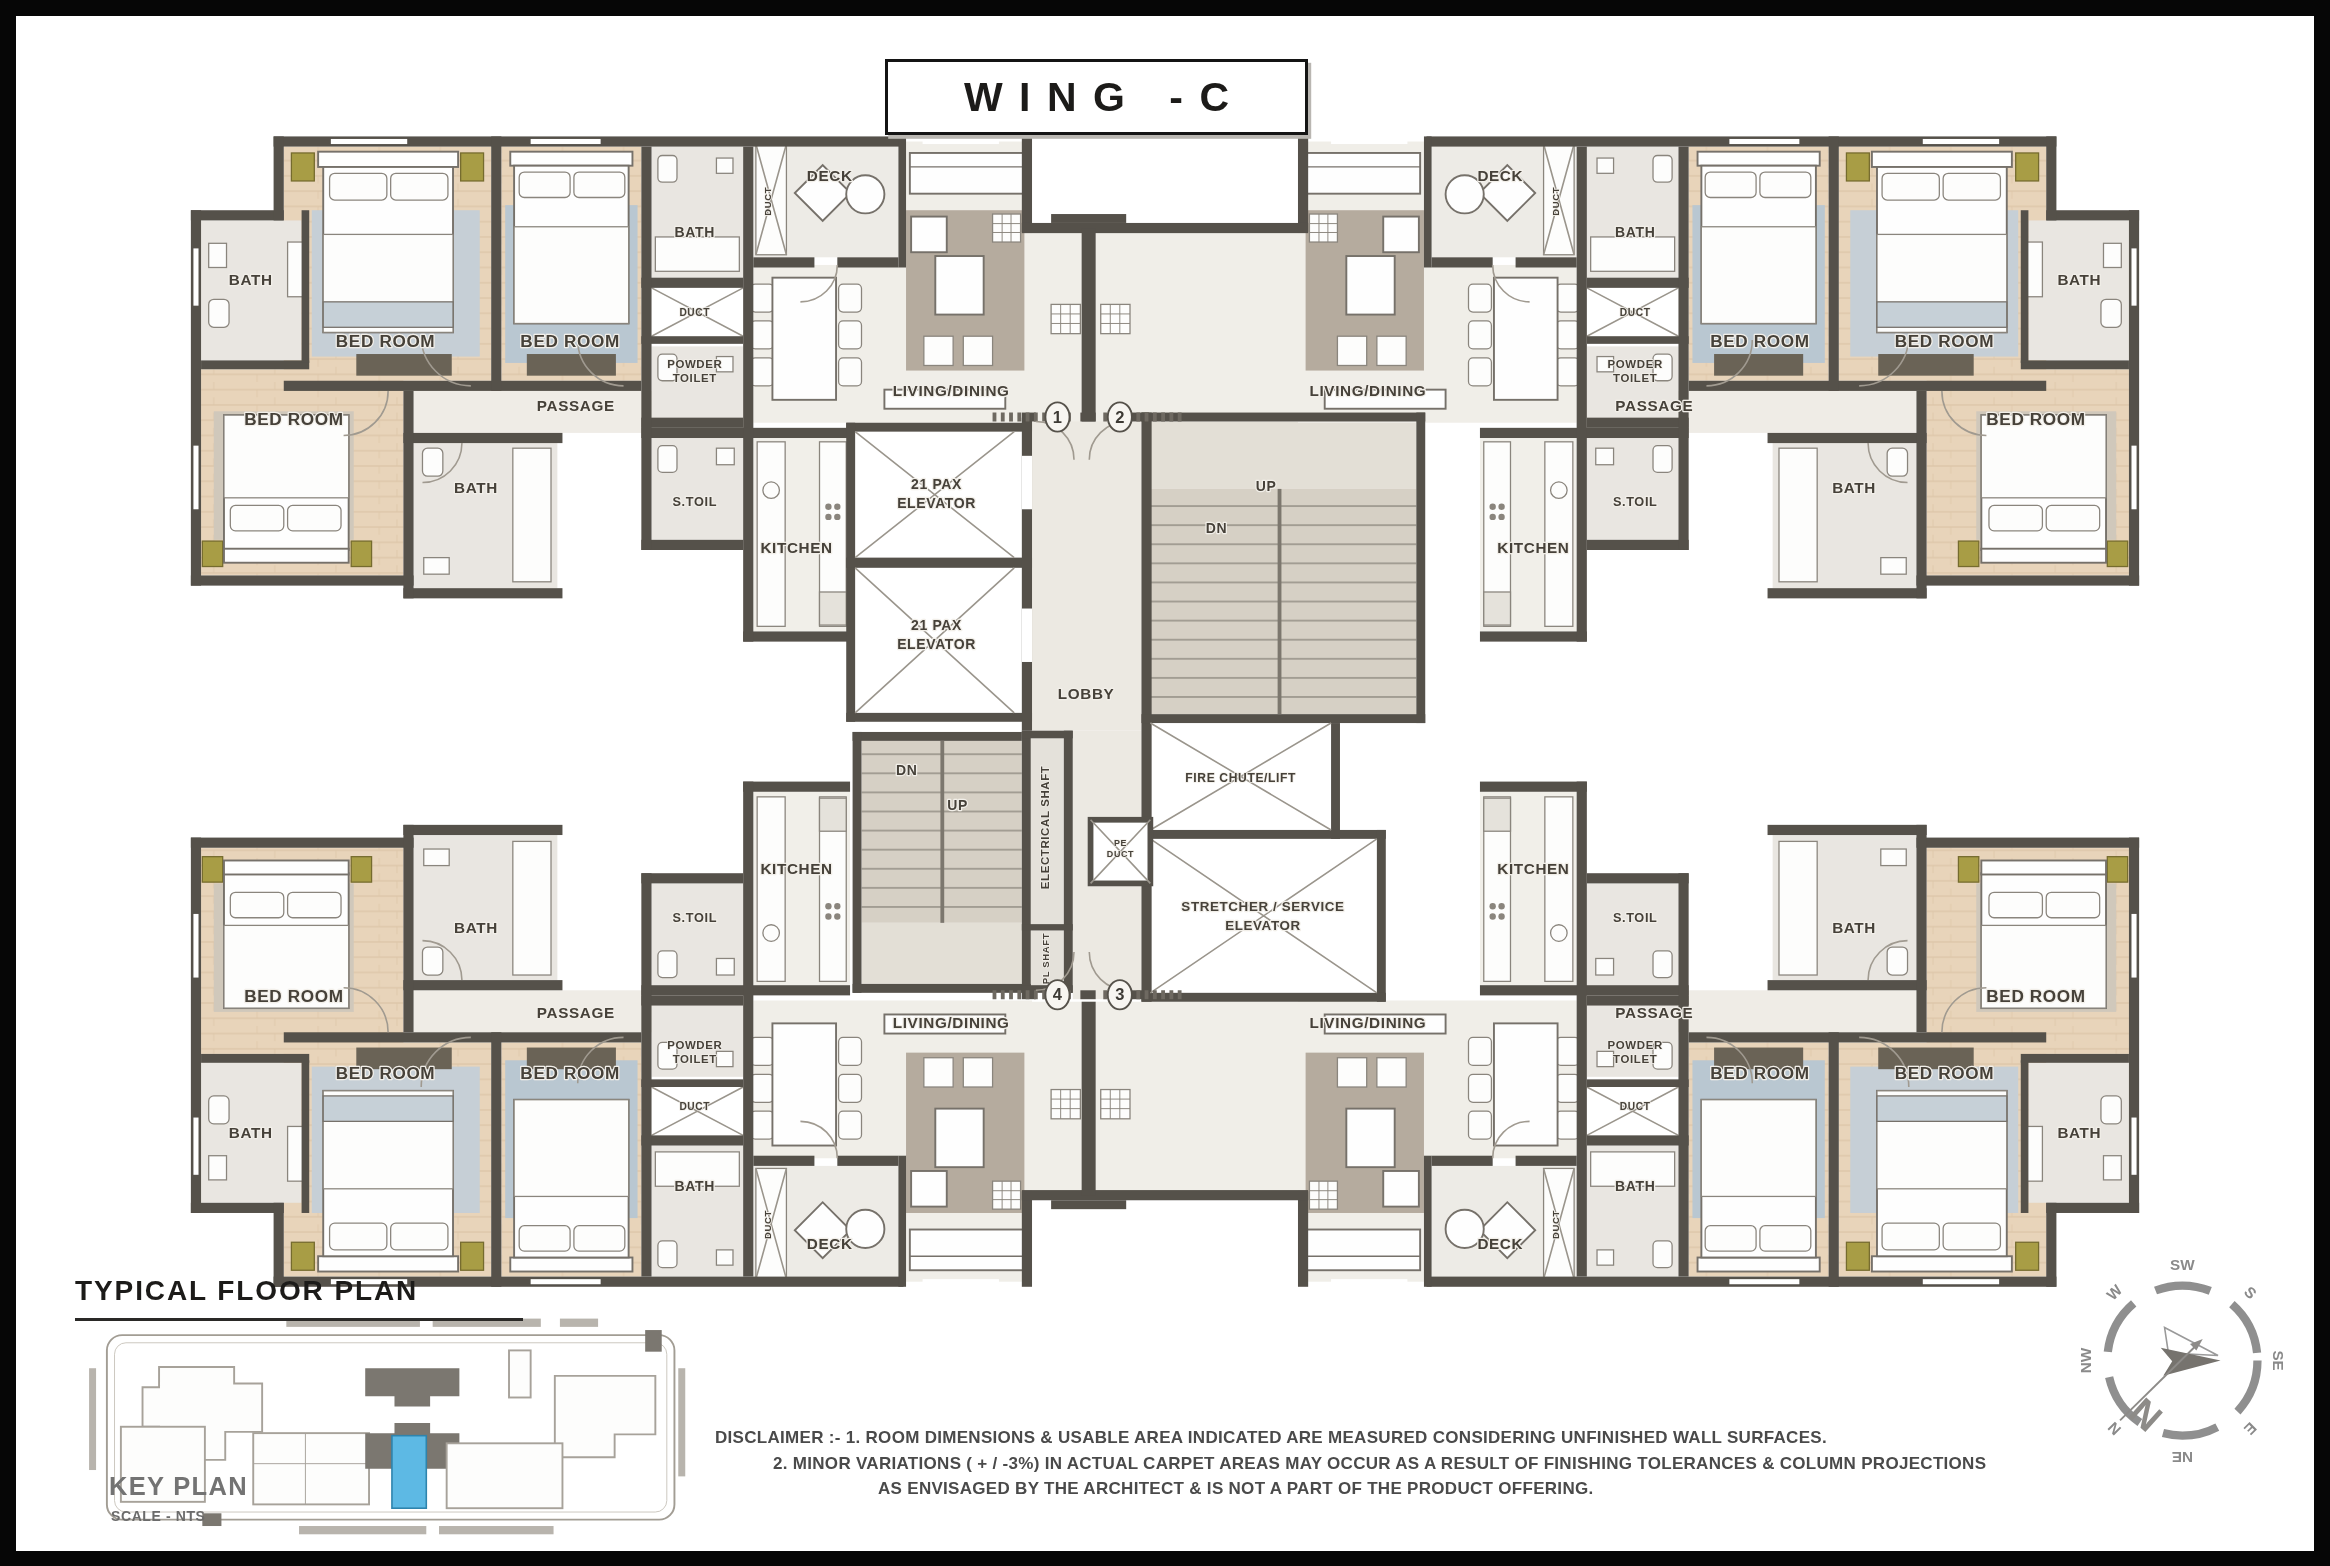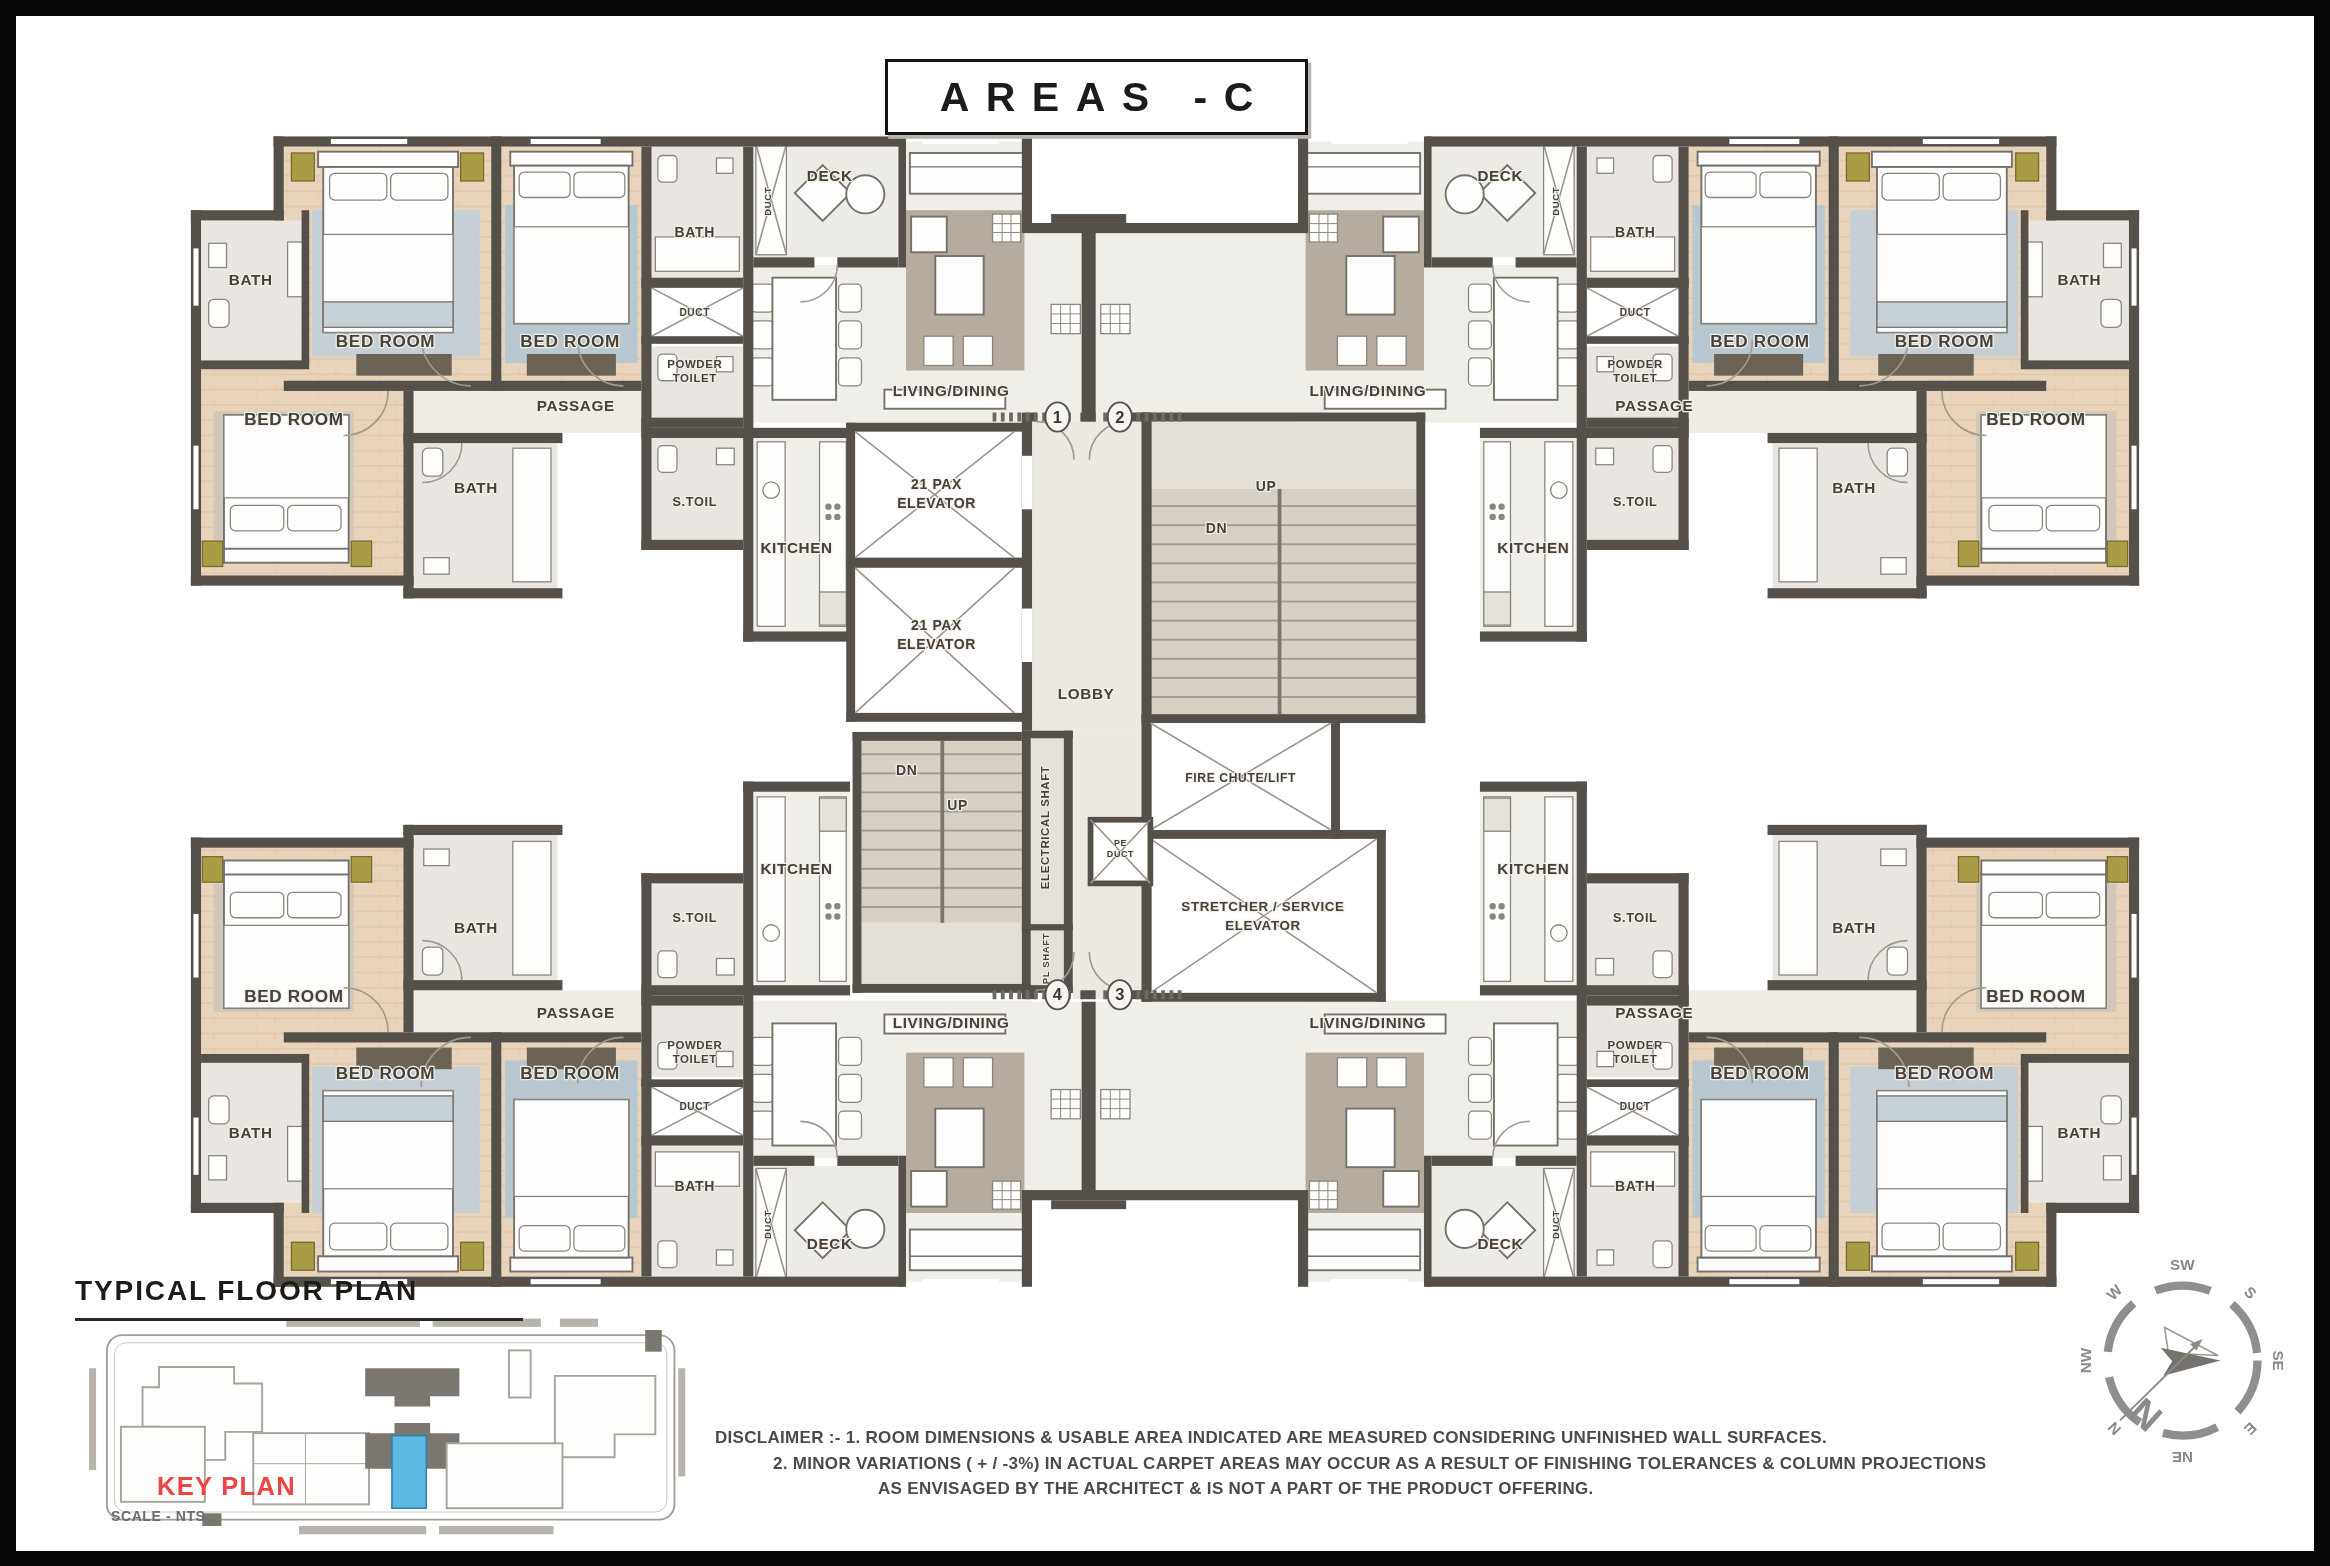--- a/index.html
+++ b/index.html
@@ -44,21 +44,21 @@
   .comp-l{fill:#8a8a8a;font-weight:bold;text-anchor:middle;}
 
   
   .ov{position:absolute;z-index:20;color:#1c1b19;white-space:nowrap;}
   #title-box{left:885px;top:59px;width:417px;height:70px;border:3.8px solid #141414;
              box-shadow:3.2px 3.8px 0 #b9b6b1;display:flex;align-items:center;justify-content:center;
              background:#fff;}
   #title-box span{font-size:41px;font-weight:800;letter-spacing:16.5px;padding-left:16.5px;}
   #fp-heading{left:75px;top:1275px;font-size:28px;font-weight:700;letter-spacing:1.9px;}
   #fp-rule{left:75px;top:1318px;width:448px;height:2.5px;background:#2a2927;}
-  #kp-label{left:109px;top:1472px;font-size:25.5px;font-weight:700;letter-spacing:1.3px;color:#ef4444;margin-left:48px;}
+  #kp-label{left:109px;top:1472px;font-size:25.5px;font-weight:700;letter-spacing:1.3px;color:#737373;}
   #kp-scale{left:111px;top:1508px;font-size:14px;font-weight:700;color:#6b6ب6b;color:#6b6b6b;letter-spacing:0.6px;}
   #disclaimer{left:711px;top:1425px;font-size:17px;font-weight:700;color:#4a4a4a;
               line-height:25.5px;letter-spacing:0.3px;}
   #disclaimer .d1{margin-left:4px;}
   #disclaimer .d2,#disclaimer .d3{margin-left:62px;}
   #disclaimer .d4{margin-left:167px;}
 </style>
 </head>
 <body>
 
@@ -433,21 +433,21 @@
           <text x="1662" y="1572" font-size="26" class="circ-num">4</text>
         </g>
         <g>
           <ellipse cx="1760" cy="1563" rx="19" ry="23" fill="#f7f5f1" stroke="#55514a" stroke-width="3"></ellipse>
           <text x="1760" y="1572" font-size="26" class="circ-num">3</text>
         </g>
       </g>
   </svg>
 
   <div class="ov" id="title-box">
-    <span>AREAS -C</span>
+    <span>WING -C</span>
   </div>
 
   <div class="ov" id="fp-heading">TYPICAL FLOOR PLAN</div>
   <div class="ov" id="fp-rule"></div>
 
   <div class="ov" id="kp-label">KEY PLAN</div>
   <div class="ov" id="kp-scale">SCALE - NTS</div>
 
   <div class="ov" id="disclaimer">
     <div class="d1">DISCLAIMER :- 1. ROOM DIMENSIONS &amp; USABLE  AREA INDICATED  ARE MEASURED CONSIDERING UNFINISHED WALL SURFACES.</div>

